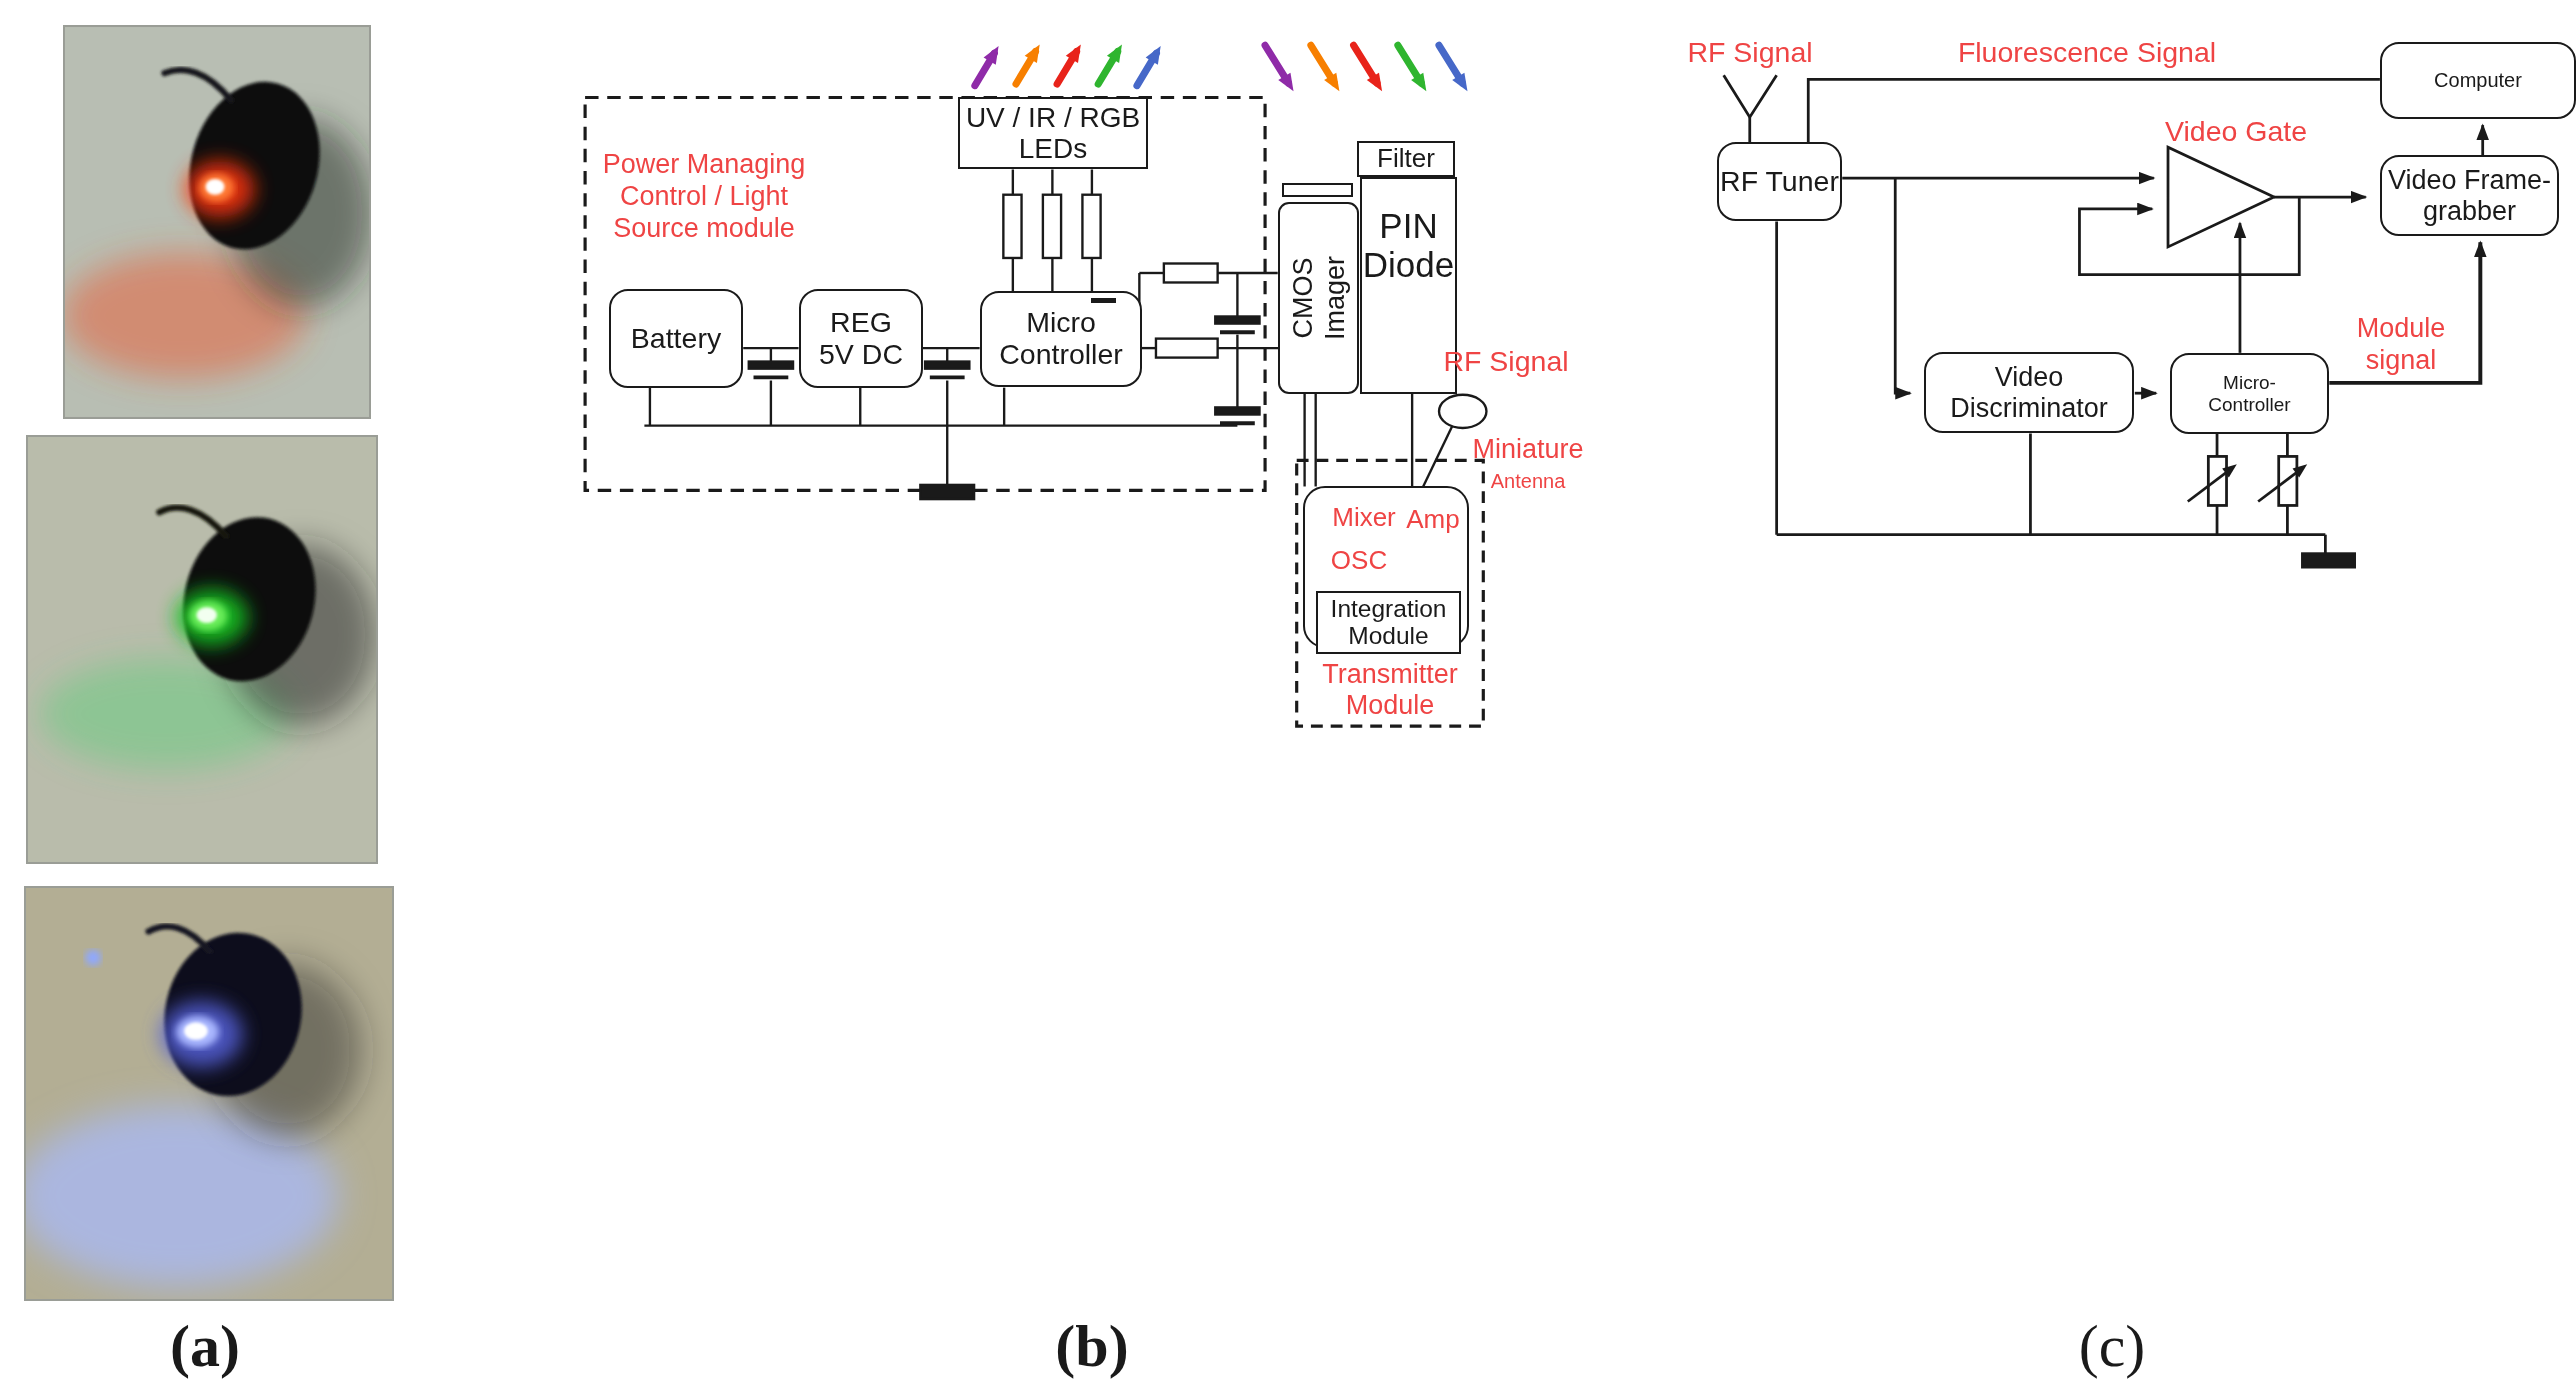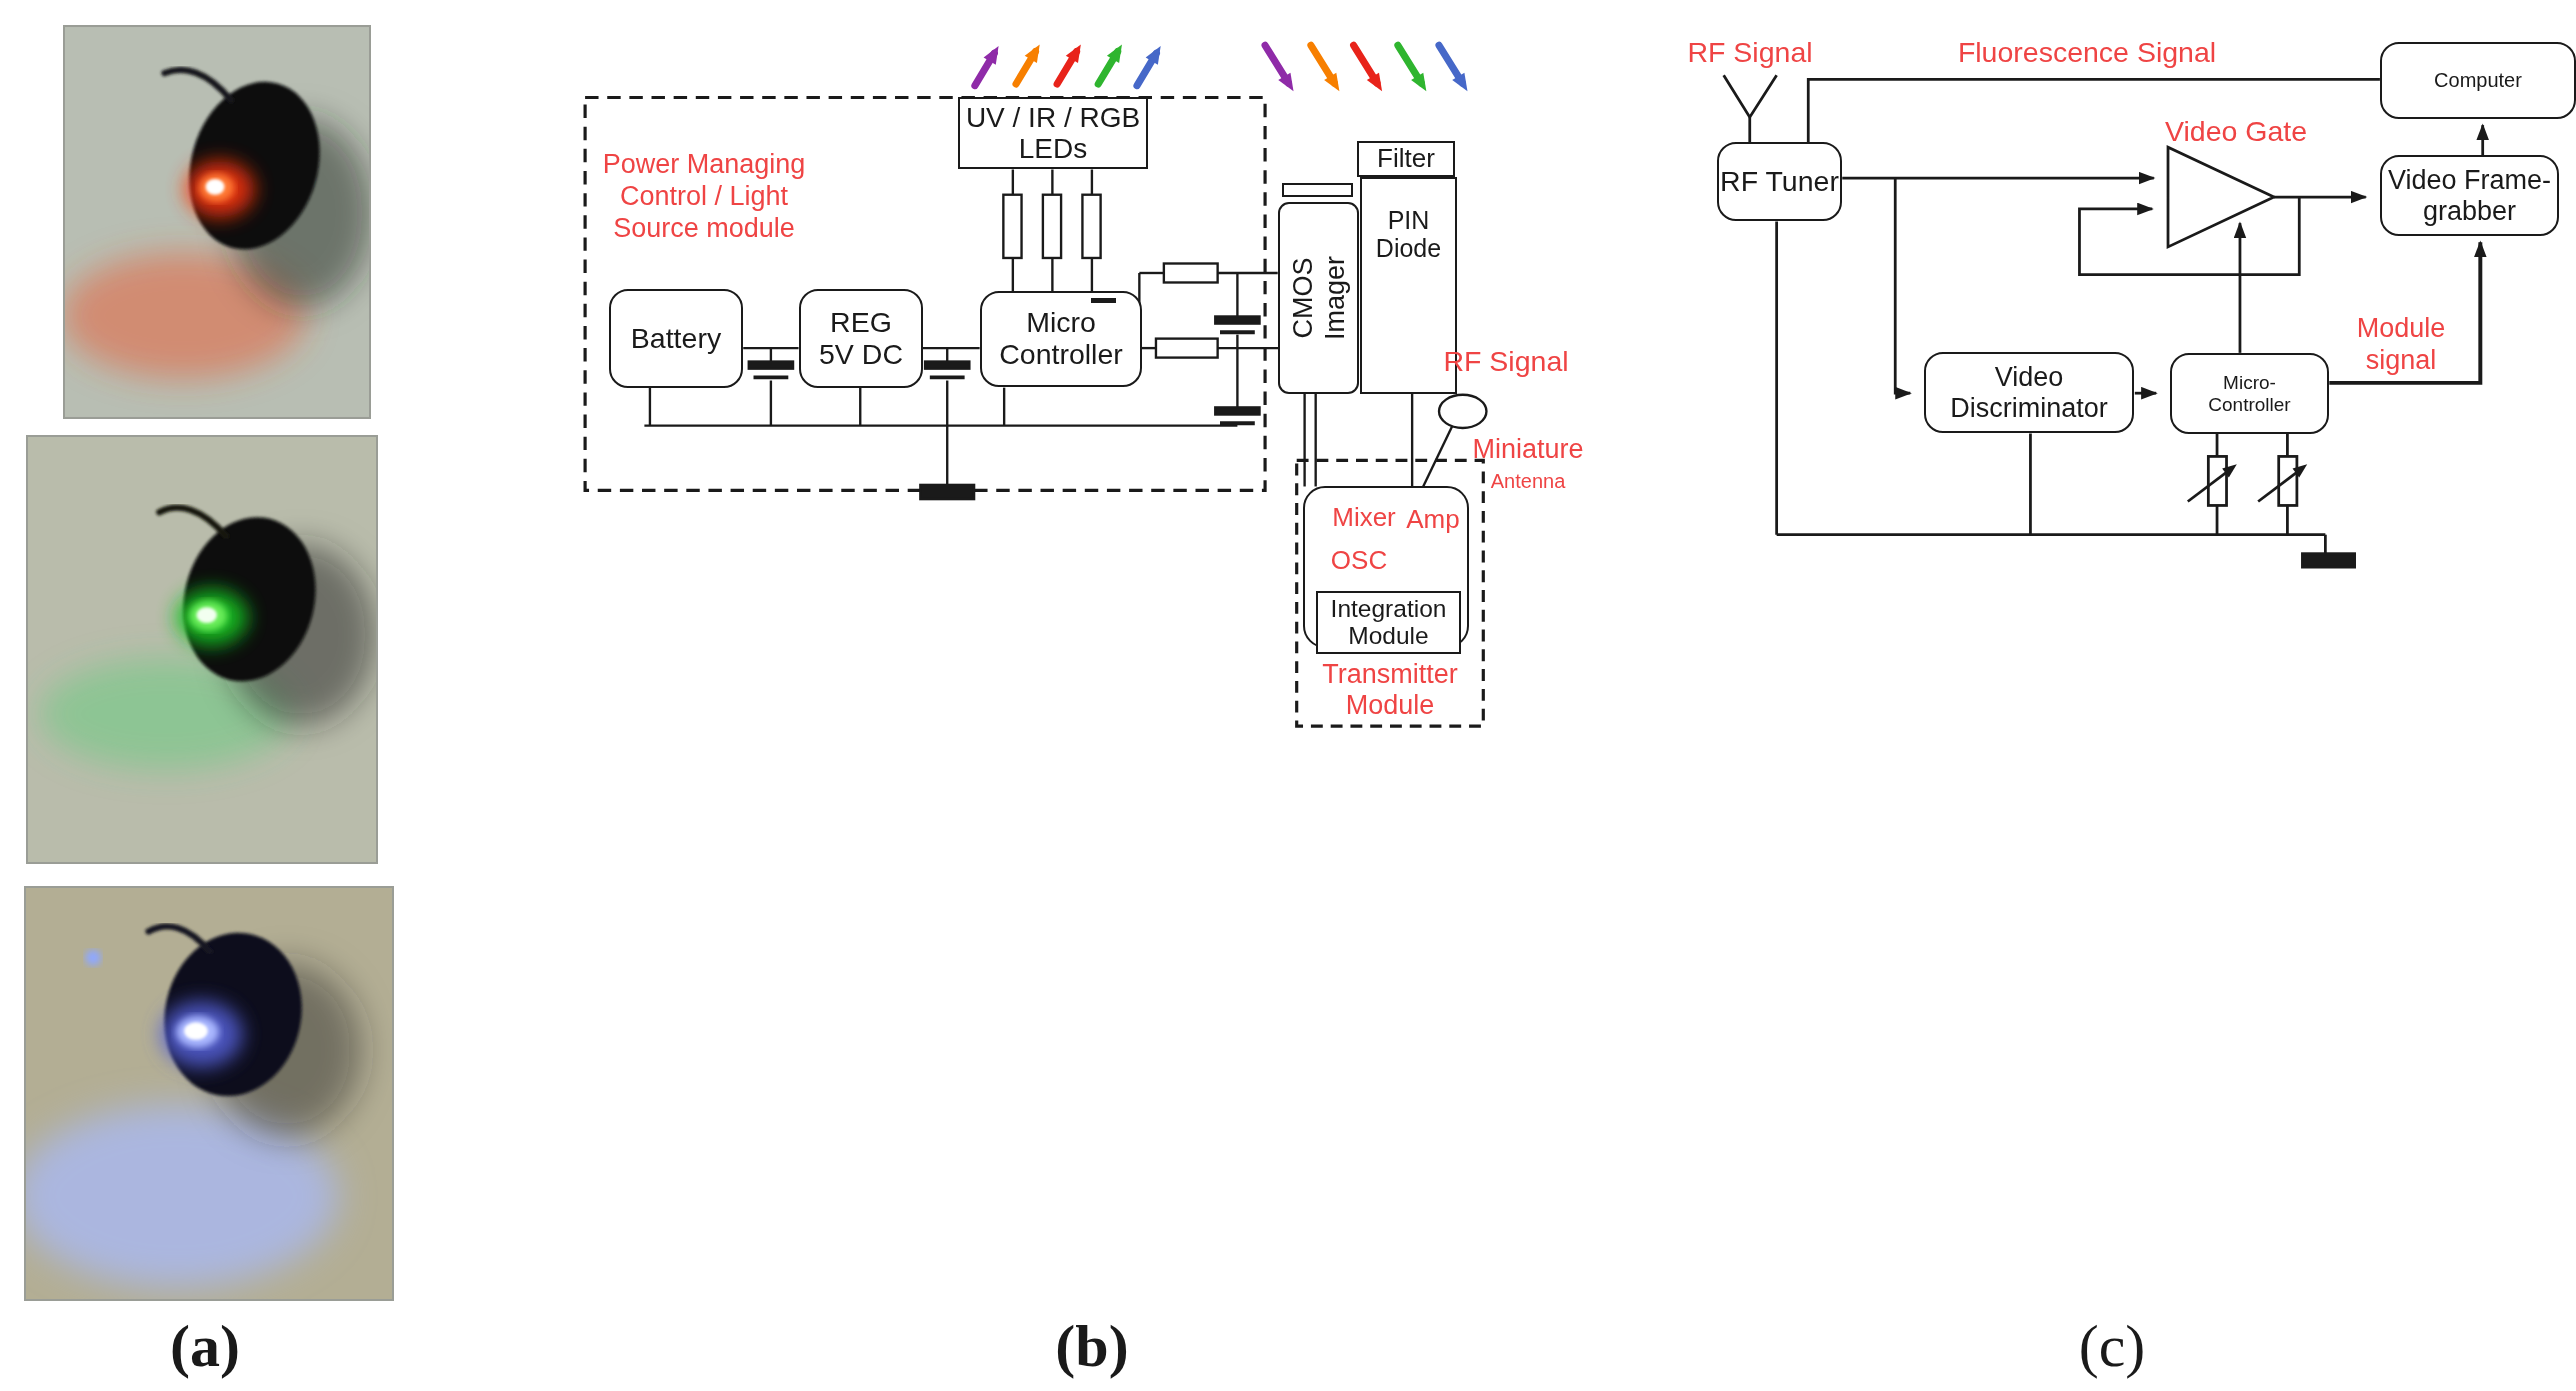--- a/index.html
+++ b/index.html
@@ -308,21 +308,21 @@
     <div class="vtext">
       <div>CMOS</div>
       <div>Imager</div>
     </div>
   </div>
 
   <div class="box" style="left:1357px;top:141px;width:98px;height:36px;font-size:26px;">
     <span>Filter</span>
   </div>
 
-  <div class="box" style="left:1360px;top:177px;width:97px;height:217px;justify-content:flex-start;padding-top:27px;font-size:25px;">
+  <div class="box" style="left:1360px;top:177px;width:97px;height:217px;justify-content:flex-start;padding-top:27px;font-size:35px;">
     <span>PIN</span>
     <span>Diode</span>
   </div>
 
   <div class="box rounded blockbox" style="left:1303px;top:486px;width:166px;height:162px;border-radius:22px;">
     <div class="lbl" style="left:59px;top:30px;font-size:26px;">Mixer</div>
     <div class="lbl" style="left:128px;top:32px;font-size:26px;">Amp</div>
     <div class="lbl" style="left:54px;top:73px;font-size:26px;">OSC</div>
     <div class="box" style="left:11px;top:89px;width:145px;height:63px;font-size:24.5px;line-height:1.1;margin-top:14px;">
       <span>Integration</span>

